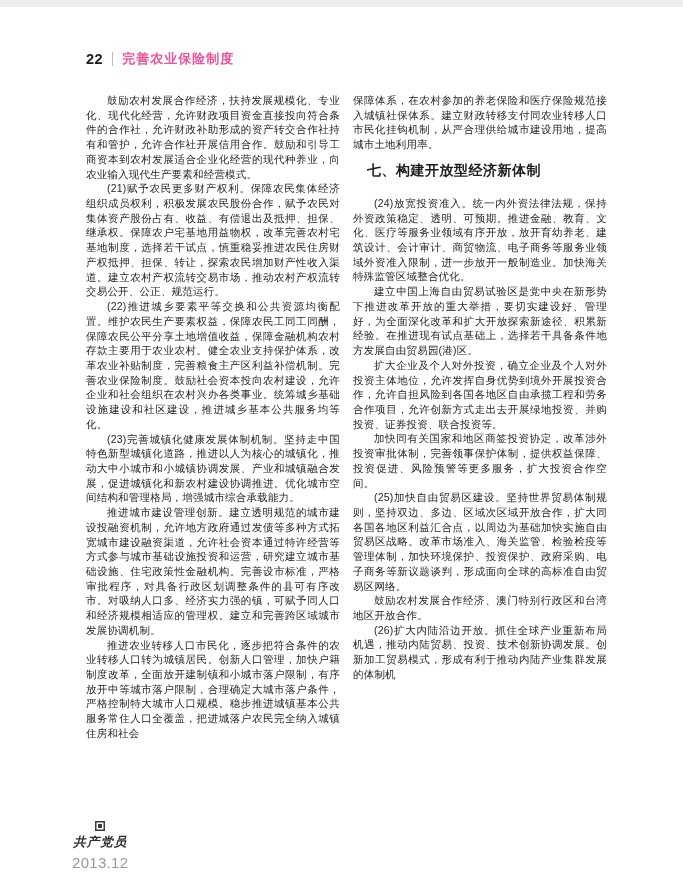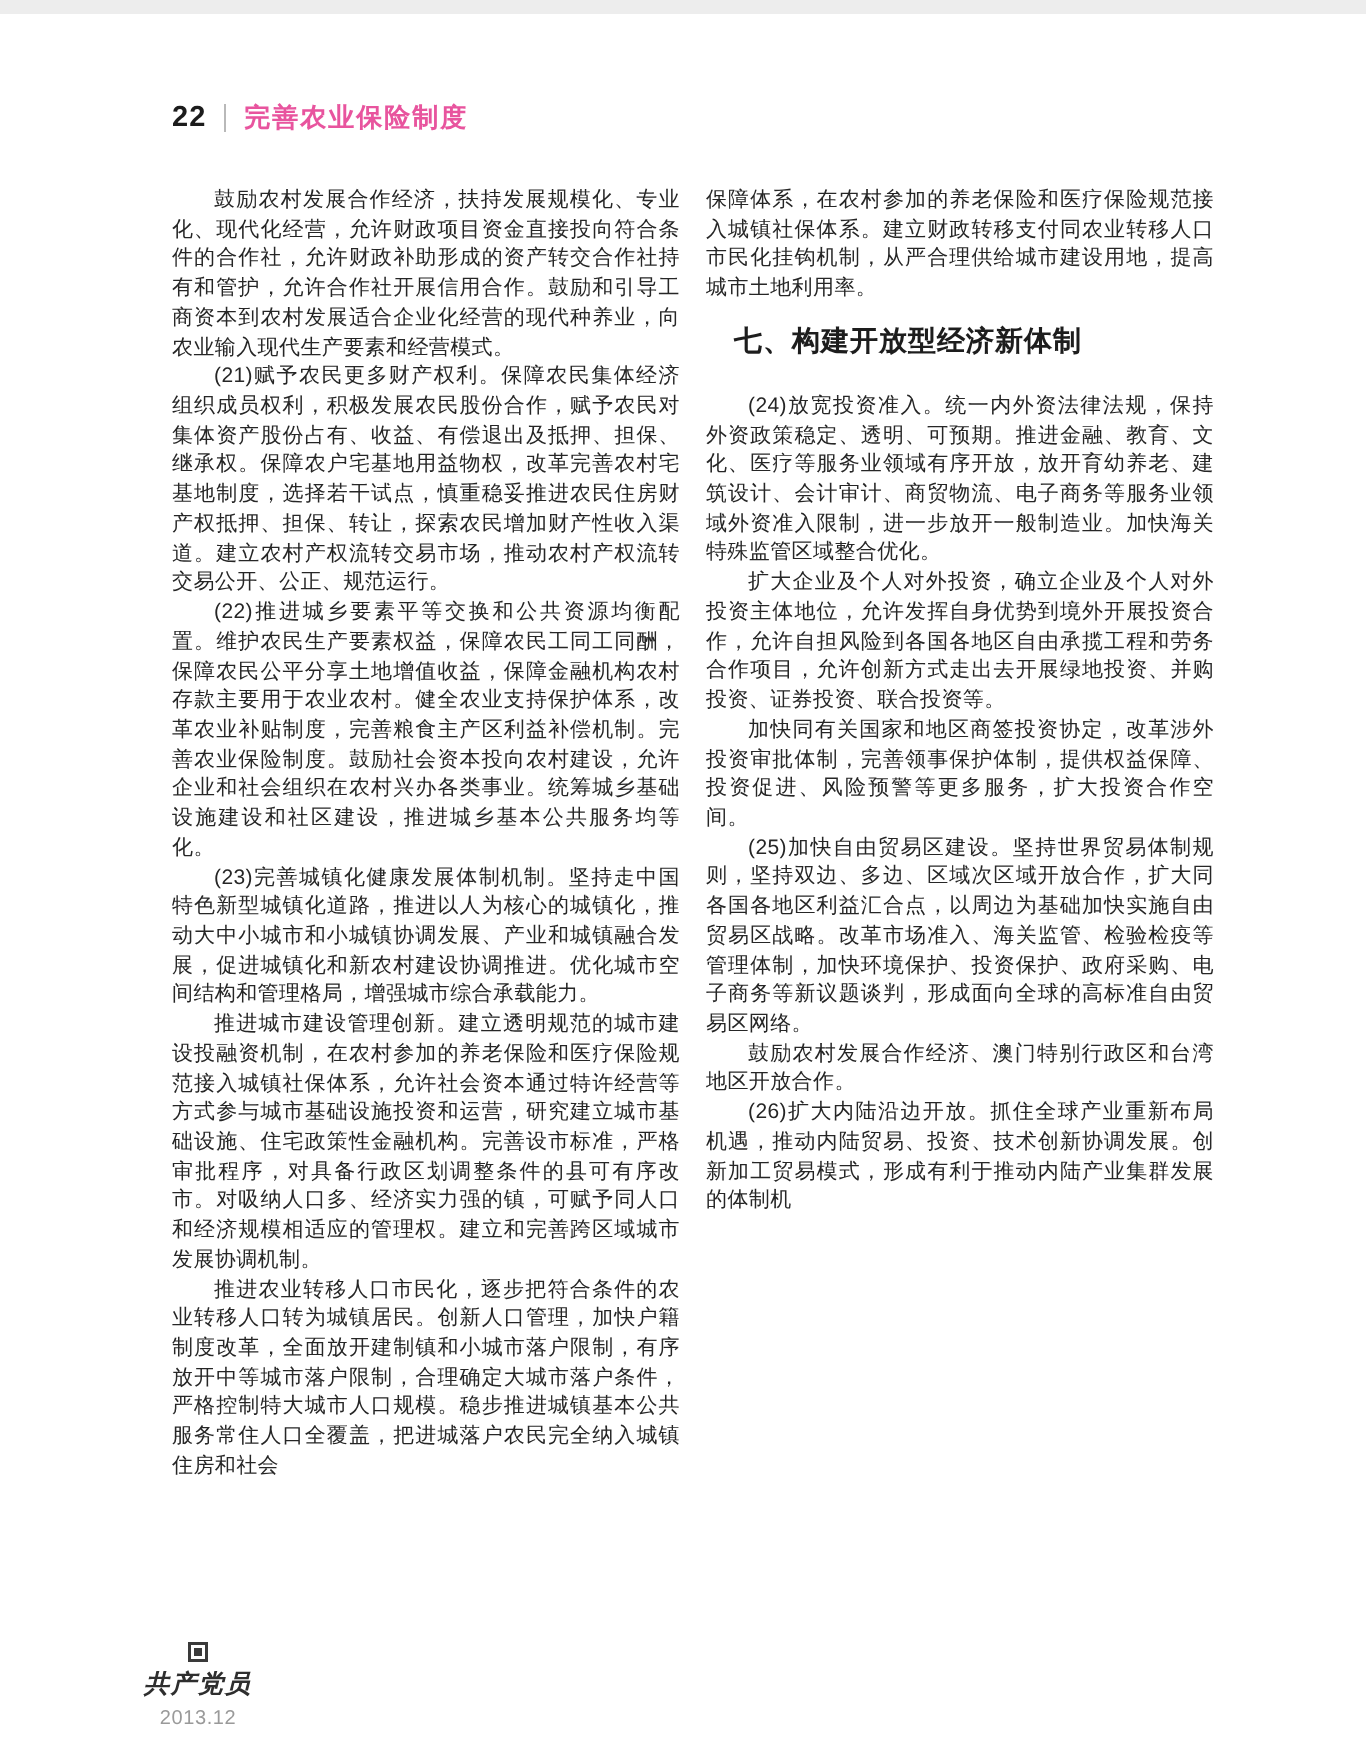--- a/index.html
+++ b/index.html
@@ -61,48 +61,49 @@
     display:inline-block;width:10px;height:10px;
     background:#3a3a3a;
     box-shadow:inset 0 0 0 1.5px #3a3a3a, inset 0 0 0 3px #ffffff;
   }
   .mag-name{
     font-family:"Liberation Serif","DejaVu Serif",serif;
     font-style:italic;font-weight:bold;
     font-size:12.5px;color:#2e2e2e;letter-spacing:1px;
   }
   .issue{
-    font-size:10px;color:#9a9a9a;letter-spacing:.3px;
+    font-size:15px;color:#9a9a9a;letter-spacing:.3px;
   }
 </style>
 </head>
 <body>
 
 <div class="page">
   <div class="page-edge"></div>
 
   <div class="header">
     <span class="page-num">22</span>
     <span class="header-divider"></span>
     <span class="topic" style="color: rgb(232, 84, 158);">完善农业保险制度</span>
   </div>
 
   <div class="columns">
     <div class="col" id="col-left">
         <p class="para">鼓励农村发展合作经济，扶持发展规模化、专业化、现代化经营，允许财政项目资金直接投向符合条件的合作社，允许财政补助形成的资产转交合作社持有和管护，允许合作社开展信用合作。鼓励和引导工商资本到农村发展适合企业化经营的现代种养业，向农业输入现代生产要素和经营模式。</p>
         <p class="para">(21)赋予农民更多财产权利。保障农民集体经济组织成员权利，积极发展农民股份合作，赋予农民对集体资产股份占有、收益、有偿退出及抵押、担保、继承权。保障农户宅基地用益物权，改革完善农村宅基地制度，选择若干试点，慎重稳妥推进农民住房财产权抵押、担保、转让，探索农民增加财产性收入渠道。建立农村产权流转交易市场，推动农村产权流转交易公开、公正、规范运行。</p>
         <p class="para">(22)推进城乡要素平等交换和公共资源均衡配置。维护农民生产要素权益，保障农民工同工同酬，保障农民公平分享土地增值收益，保障金融机构农村存款主要用于农业农村。健全农业支持保护体系，改革农业补贴制度，完善粮食主产区利益补偿机制。完善农业保险制度。鼓励社会资本投向农村建设，允许企业和社会组织在农村兴办各类事业。统筹城乡基础设施建设和社区建设，推进城乡基本公共服务均等化。</p>
         <p class="para">(23)完善城镇化健康发展体制机制。坚持走中国特色新型城镇化道路，推进以人为核心的城镇化，推动大中小城市和小城镇协调发展、产业和城镇融合发展，促进城镇化和新农村建设协调推进。优化城市空间结构和管理格局，增强城市综合承载能力。</p>
-        <p class="para">推进城市建设管理创新。建立透明规范的城市建设投融资机制，在农村参加的养老保险和医疗保险规范接入城镇社保体系，允许社会资本通过特许经营等方式参与城市基础设施投资和运营，研究建立城市基础设施、住宅政策性金融机构。完善设市标准，严格审批程序，对具备行政区划调整条件的县可有序改市。对吸纳人口多、经济实力强的镇，可赋予同人口和经济规模相适应的管理权。建立和完善跨区域城市发展协调机制。</p>
+        <p class="para">推进城市建设管理创新。建立透明规范的城市建设投融资机制，允许地方政府通过发债等多种方式拓宽城市建设融资渠道，允许社会资本通过特许经营等方式参与城市基础设施投资和运营，研究建立城市基础设施、住宅政策性金融机构。完善设市标准，严格审批程序，对具备行政区划调整条件的县可有序改市。对吸纳人口多、经济实力强的镇，可赋予同人口和经济规模相适应的管理权。建立和完善跨区域城市发展协调机制。</p>
         <p class="para">推进农业转移人口市民化，逐步把符合条件的农业转移人口转为城镇居民。创新人口管理，加快户籍制度改革，全面放开建制镇和小城市落户限制，有序放开中等城市落户限制，合理确定大城市落户条件，严格控制特大城市人口规模。稳步推进城镇基本公共服务常住人口全覆盖，把进城落户农民完全纳入城镇住房和社会</p>
       </div>
     <div class="col" id="col-right">
         <p class="para no-indent">保障体系，在农村参加的养老保险和医疗保险规范接入城镇社保体系。建立财政转移支付同农业转移人口市民化挂钩机制，从严合理供给城市建设用地，提高城市土地利用率。</p>
         <h2 class="sec-heading">七、构建开放型经济新体制</h2>
         <p class="para">(24)放宽投资准入。统一内外资法律法规，保持外资政策稳定、透明、可预期。推进金融、教育、文化、医疗等服务业领域有序开放，放开育幼养老、建筑设计、会计审计、商贸物流、电子商务等服务业领域外资准入限制，进一步放开一般制造业。加快海关特殊监管区域整合优化。</p>
+        <p class="para">建立中国上海自由贸易试验区是党中央在新形势下推进改革开放的重大举措，要切实建设好、管理好，为全面深化改革和扩大开放探索新途径、积累新经验。在推进现有试点基础上，选择若干具备条件地方发展自由贸易园(港)区。</p>
         <p class="para">扩大企业及个人对外投资，确立企业及个人对外投资主体地位，允许发挥自身优势到境外开展投资合作，允许自担风险到各国各地区自由承揽工程和劳务合作项目，允许创新方式走出去开展绿地投资、并购投资、证券投资、联合投资等。</p>
         <p class="para">加快同有关国家和地区商签投资协定，改革涉外投资审批体制，完善领事保护体制，提供权益保障、投资促进、风险预警等更多服务，扩大投资合作空间。</p>
         <p class="para">(25)加快自由贸易区建设。坚持世界贸易体制规则，坚持双边、多边、区域次区域开放合作，扩大同各国各地区利益汇合点，以周边为基础加快实施自由贸易区战略。改革市场准入、海关监管、检验检疫等管理体制，加快环境保护、投资保护、政府采购、电子商务等新议题谈判，形成面向全球的高标准自由贸易区网络。</p>
         <p class="para">鼓励农村发展合作经济、澳门特别行政区和台湾地区开放合作。</p>
         <p class="para">(26)扩大内陆沿边开放。抓住全球产业重新布局机遇，推动内陆贸易、投资、技术创新协调发展。创新加工贸易模式，形成有利于推动内陆产业集群发展的体制机</p>
       </div>
   </div>
 
   <div class="footer">
     <span class="logo-box"></span>

